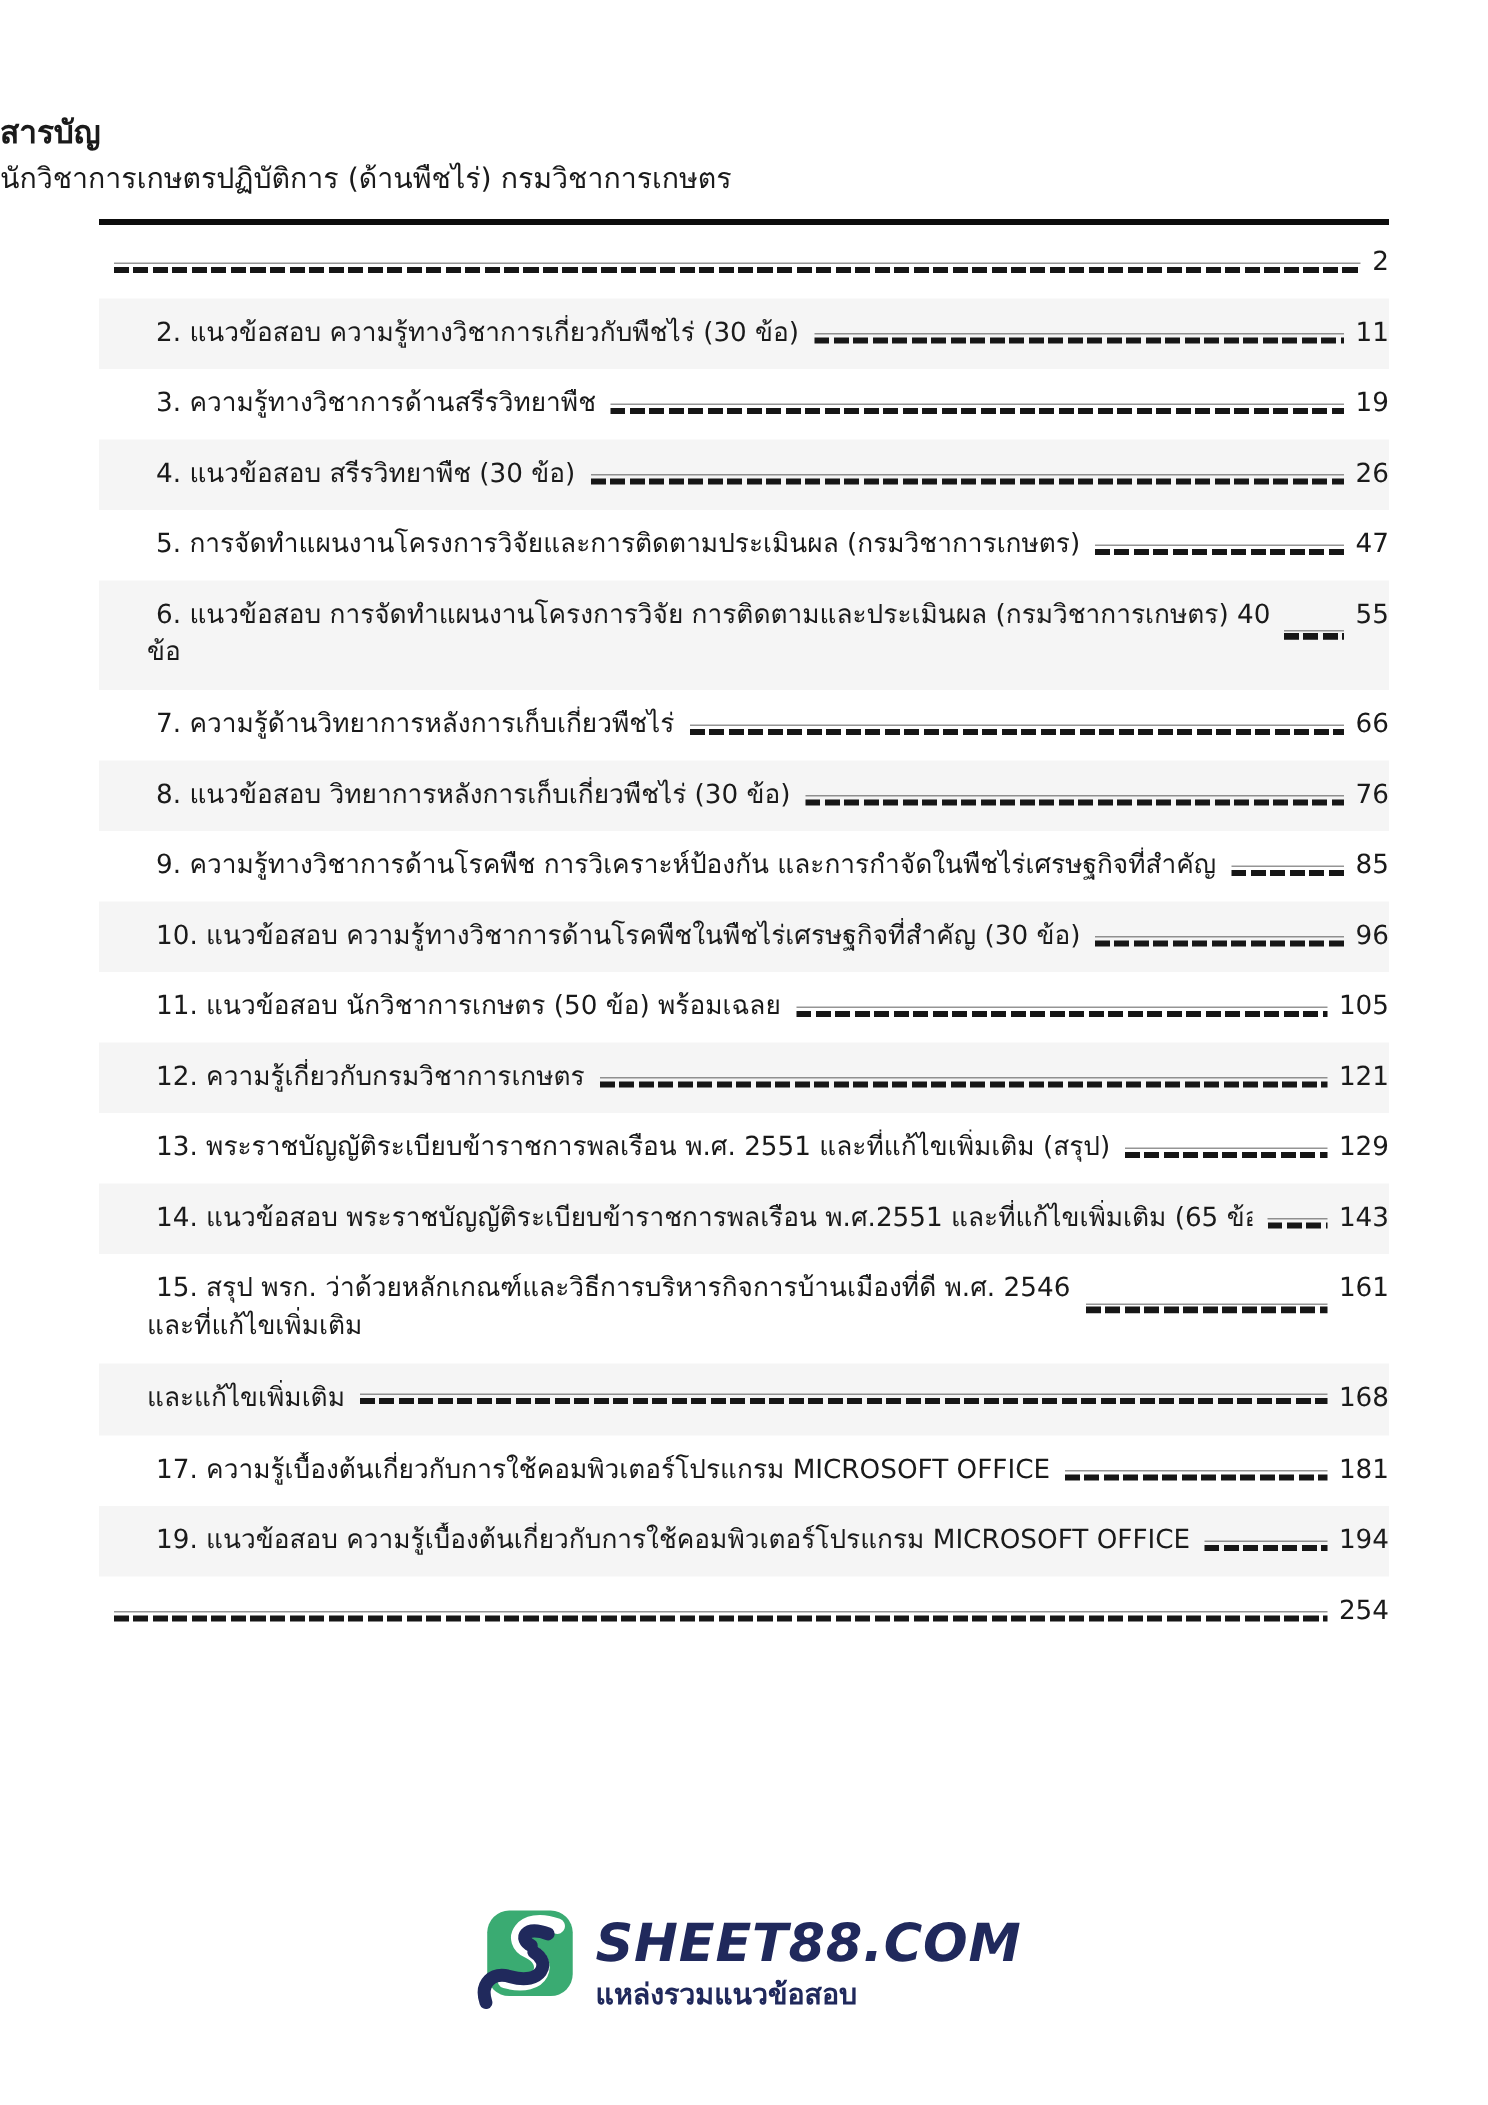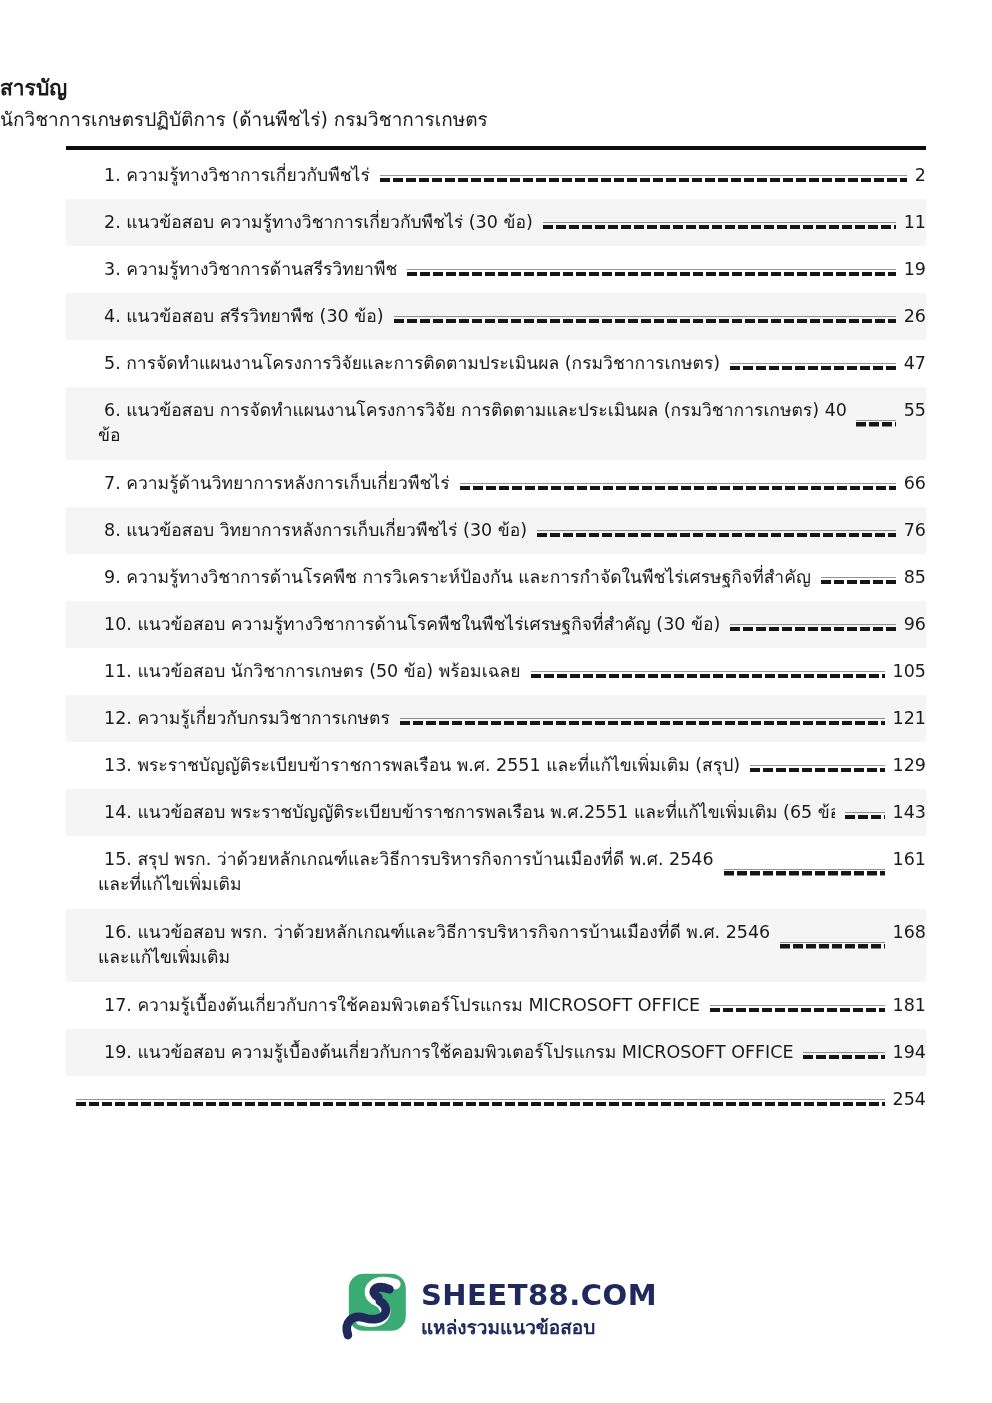--- a/index.html
+++ b/index.html
@@ -57,43 +57,40 @@
     text-align: right;
   }
   .footer {
     position: absolute; left: 0; right: 0; top: 1272px;
     display: flex; align-items: center; justify-content: center;
     gap: 10px;
   }
   .logo-icon { width: 76px; height: 76px; flex: 0 0 auto; }
   .brandcol { display: flex; flex-direction: column; }
   .brand {
-    font-size: 29px; font-weight: 800; letter-spacing: 0.5px;
-    color: var(--brand, #20295c); line-height: 1.1;
+    font-size: 35px; font-weight: 800; letter-spacing: 0.5px;
+    color: var(--brand, #20295c); line-height: 1.1; font-style: italic;
   }
   .tagline {
     font-size: 19px; font-weight: bold;
     color: var(--brand, #20295c); line-height: 1.3; margin-top: 3px;
   }
 </style>
 </head>
 <body style="--ink: #1a1a1a; --rule: #0d0d0d; --leader: #161616; --stripe: #f5f5f5; --brand: #20295c;">
 
 <div class="header">
   <div class="doc-title">สารบัญ</div>
   <div class="doc-subtitle">นักวิชาการเกษตรปฏิบัติการ (ด้านพืชไร่) กรมวิชาการเกษตร</div>
 </div>
 
 <div class="rule"></div>
 
 <div class="toc">
     <div class="row">
-      <div class="t">
-        <div class="l1">1. ความรู้ทางวิชาการเกี่ยวกับพืชไร่</div>
-      </div>
       <div class="leader"></div>
       <div class="num">2</div>
     </div>
     <div class="row">
       <div class="t">
         <div class="l1">2. แนวข้อสอบ ความรู้ทางวิชาการเกี่ยวกับพืชไร่ (30 ข้อ)</div>
       </div>
       <div class="leader"></div>
       <div class="num">11</div>
     </div>
@@ -185,21 +182,20 @@
     <div class="row multi">
       <div class="t">
         <div class="l1">15. สรุป พรก. ว่าด้วยหลักเกณฑ์และวิธีการบริหารกิจการบ้านเมืองที่ดี พ.ศ. 2546</div>
         <div class="l2">และที่แก้ไขเพิ่มเติม</div>
       </div>
       <div class="leader"></div>
       <div class="num">161</div>
     </div>
     <div class="row multi">
       <div class="t">
-        <div class="l1">16. แนวข้อสอบ พรก. ว่าด้วยหลักเกณฑ์และวิธีการบริหารกิจการบ้านเมืองที่ดี พ.ศ. 2546</div>
         <div class="l2">และแก้ไขเพิ่มเติม</div>
       </div>
       <div class="leader"></div>
       <div class="num">168</div>
     </div>
     <div class="row">
       <div class="t">
         <div class="l1">17. ความรู้เบื้องต้นเกี่ยวกับการใช้คอมพิวเตอร์โปรแกรม MICROSOFT OFFICE</div>
       </div>
       <div class="leader"></div>

